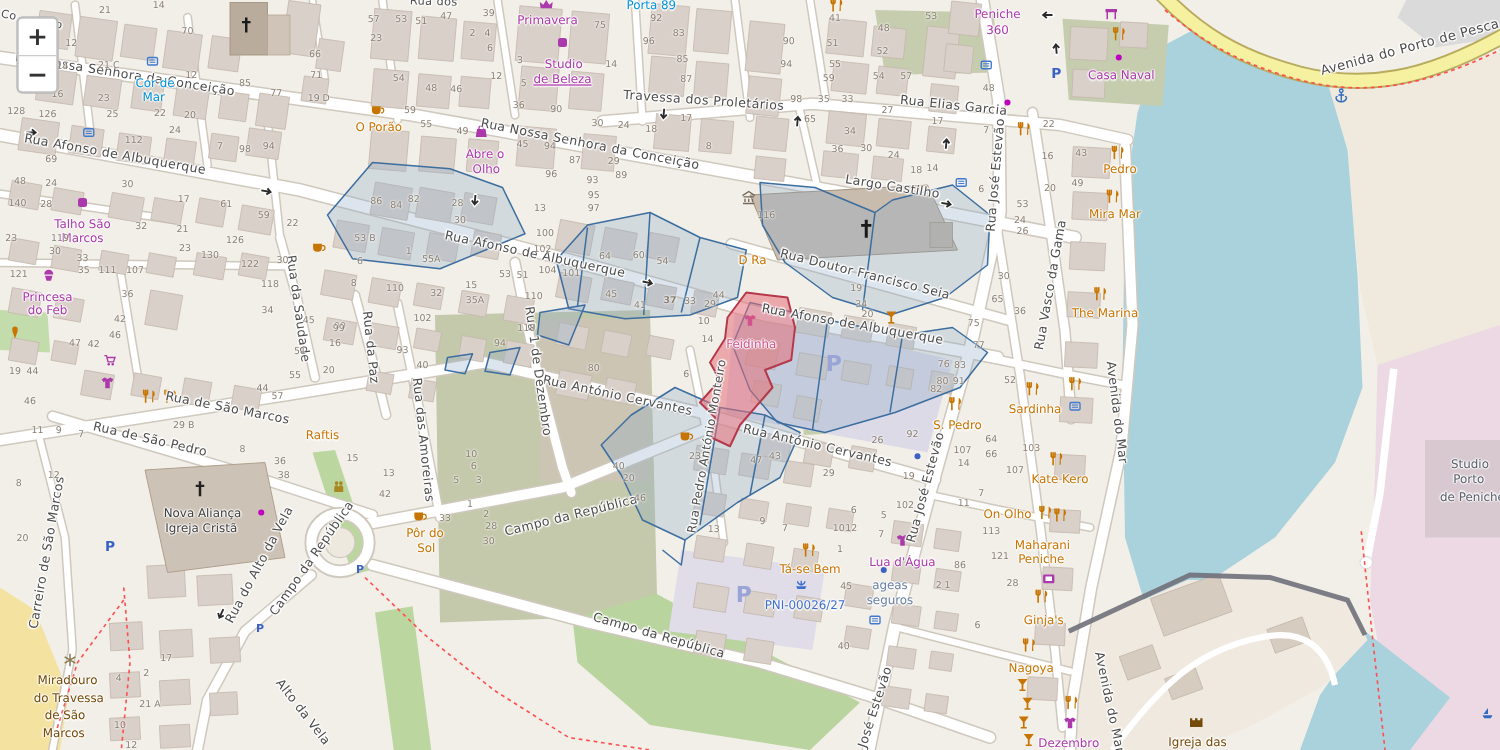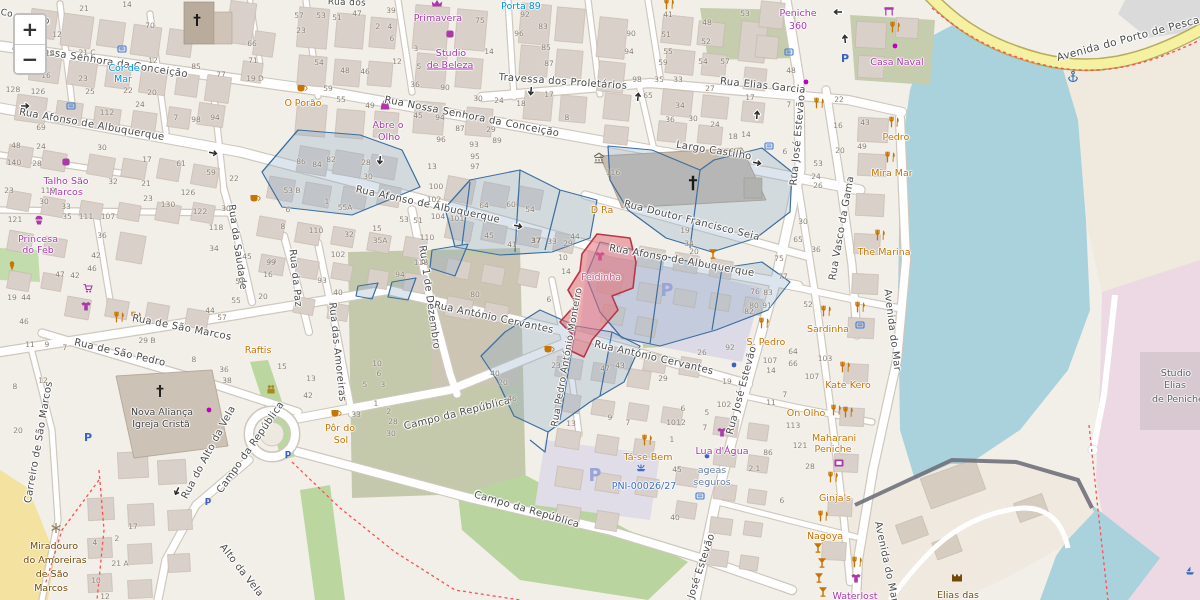--- a/index.html
+++ b/index.html
@@ -573,48 +573,48 @@
       <div class="poi-label" style="left: 388px; top: 124px; transform: translate(-50%, -50%) rotate(0deg); color: rgb(172, 57, 172);">Abre o</div>
       <div class="poi-label" style="left: 389px; top: 136px; transform: translate(-50%, -50%) rotate(0deg); color: rgb(172, 57, 172);">Olho</div>
       <div class="poi-label" style="left: 798px; top: 12px; transform: translate(-50%, -50%) rotate(0deg); color: rgb(172, 57, 172);">Peniche</div>
       <div class="poi-label" style="left: 798px; top: 25px; transform: translate(-50%, -50%) rotate(0deg); color: rgb(172, 57, 172);">360</div>
       <div class="poi-label" style="left: 897px; top: 61px; transform: translate(-50%, -50%) rotate(0deg); color: rgb(172, 57, 172);">Casa Naval</div>
       <div class="poi-label" style="left: 66px; top: 180px; transform: translate(-50%, -50%) rotate(0deg); color: rgb(172, 57, 172);">Talho São</div>
       <div class="poi-label" style="left: 66px; top: 191px; transform: translate(-50%, -50%) rotate(0deg); color: rgb(172, 57, 172);">Marcos</div>
       <div class="poi-label" style="left: 38px; top: 238px; transform: translate(-50%, -50%) rotate(0deg); color: rgb(172, 57, 172);">Princesa</div>
       <div class="poi-label" style="left: 38px; top: 249px; transform: translate(-50%, -50%) rotate(0deg); color: rgb(172, 57, 172);">do Feb</div>
       <div class="poi-label" style="left: 722px; top: 450px; transform: translate(-50%, -50%) rotate(0deg); color: rgb(172, 57, 172);">Lua d'Água</div>
-      <div class="poi-label" style="left: 855px; top: 595px; transform: translate(-50%, -50%) rotate(0deg); color: rgb(172, 57, 172);">Waterlost</div>
+      <div class="poi-label" style="left: 855px; top: 595px; transform: translate(-50%, -50%) rotate(0deg); color: rgb(172, 57, 172);">Dezembro</div>
       <div class="poi-label" style="left: 601px; top: 276px; transform: translate(-50%, -50%) rotate(0deg); color: rgb(210, 83, 140);">Feidinha</div>
       <div class="poi-label" style="left: 303px; top: 102px; transform: translate(-50%, -50%) rotate(0deg); color: rgb(199, 116, 0);">O Porão</div>
       <div class="poi-label" style="left: 896px; top: 136px; transform: translate(-50%, -50%) rotate(0deg); color: rgb(199, 116, 0);">Pedro</div>
       <div class="poi-label" style="left: 892px; top: 172px; transform: translate(-50%, -50%) rotate(0deg); color: rgb(199, 116, 0);">Mira Mar</div>
       <div class="poi-label" style="left: 884px; top: 251px; transform: translate(-50%, -50%) rotate(0deg); color: rgb(199, 116, 0);">The Marina</div>
       <div class="poi-label" style="left: 828px; top: 328px; transform: translate(-50%, -50%) rotate(0deg); color: rgb(199, 116, 0);">Sardinha</div>
       <div class="poi-label" style="left: 766px; top: 341px; transform: translate(-50%, -50%) rotate(0deg); color: rgb(199, 116, 0);">S. Pedro</div>
       <div class="poi-label" style="left: 848px; top: 384px; transform: translate(-50%, -50%) rotate(0deg); color: rgb(199, 116, 0);">Kate Kero</div>
       <div class="poi-label" style="left: 806px; top: 412px; transform: translate(-50%, -50%) rotate(0deg); color: rgb(199, 116, 0);">On Olho</div>
       <div class="poi-label" style="left: 834px; top: 437px; transform: translate(-50%, -50%) rotate(0deg); color: rgb(199, 116, 0);">Maharani</div>
       <div class="poi-label" style="left: 833px; top: 448px; transform: translate(-50%, -50%) rotate(0deg); color: rgb(199, 116, 0);">Peniche</div>
       <div class="poi-label" style="left: 835px; top: 497px; transform: translate(-50%, -50%) rotate(0deg); color: rgb(199, 116, 0);">Ginja's</div>
       <div class="poi-label" style="left: 825px; top: 535px; transform: translate(-50%, -50%) rotate(0deg); color: rgb(199, 116, 0);">Nagoya</div>
       <div class="poi-label" style="left: 648px; top: 456px; transform: translate(-50%, -50%) rotate(0deg); color: rgb(199, 116, 0);">Tá-se Bem</div>
       <div class="poi-label" style="left: 340px; top: 427px; transform: translate(-50%, -50%) rotate(0deg); color: rgb(199, 116, 0);">Pôr do</div>
       <div class="poi-label" style="left: 341px; top: 439px; transform: translate(-50%, -50%) rotate(0deg); color: rgb(199, 116, 0);">Sol</div>
       <div class="poi-label" style="left: 258px; top: 349px; transform: translate(-50%, -50%) rotate(0deg); color: rgb(199, 116, 0);">Raftis</div>
       <div class="poi-label" style="left: 602px; top: 209px; transform: translate(-50%, -50%) rotate(0deg); color: rgb(199, 116, 0);">D Ra</div>
-      <div class="poi-label" style="left: 958px; top: 594px; transform: translate(-50%, -50%) rotate(0deg); color: rgb(115, 74, 8);">Elias das</div>
+      <div class="poi-label" style="left: 958px; top: 594px; transform: translate(-50%, -50%) rotate(0deg); color: rgb(115, 74, 8);">Igreja das</div>
       <div class="poi-label" style="left: 54px; top: 545px; transform: translate(-50%, -50%) rotate(0deg); color: rgb(115, 74, 8);">Miradouro</div>
-      <div class="poi-label" style="left: 55px; top: 559px; transform: translate(-50%, -50%) rotate(0deg); color: rgb(115, 74, 8);">do Amoreiras</div>
+      <div class="poi-label" style="left: 55px; top: 559px; transform: translate(-50%, -50%) rotate(0deg); color: rgb(115, 74, 8);">do Travessa</div>
       <div class="poi-label" style="left: 52px; top: 573px; transform: translate(-50%, -50%) rotate(0deg); color: rgb(115, 74, 8);">de São</div>
       <div class="poi-label" style="left: 51px; top: 587px; transform: translate(-50%, -50%) rotate(0deg); color: rgb(115, 74, 8);">Marcos</div>
       <div class="poi-label" style="left: 162px; top: 411px; transform: translate(-50%, -50%) rotate(0deg); color: rgb(63, 63, 63);">Nova Aliança</div>
       <div class="poi-label" style="left: 161px; top: 423px; transform: translate(-50%, -50%) rotate(0deg); color: rgb(63, 63, 63);">Igreja Cristã</div>
       <div class="poi-label" style="left: 1176px; top: 372px; transform: translate(-50%, -50%) rotate(0deg); color: rgb(90, 95, 107);">Studio</div>
-      <div class="poi-label" style="left: 1175px; top: 384px; transform: translate(-50%, -50%) rotate(0deg); color: rgb(90, 95, 107);">Elias</div>
+      <div class="poi-label" style="left: 1175px; top: 384px; transform: translate(-50%, -50%) rotate(0deg); color: rgb(90, 95, 107);">Porto</div>
       <div class="poi-label" style="left: 1178px; top: 398px; transform: translate(-50%, -50%) rotate(0deg); color: rgb(90, 95, 107);">de Peniche</div>
       <div class="house-num" style="left: 84px; top: 8px; transform: translate(-50%, -50%) rotate(0deg);">21</div>
       <div class="house-num" style="left: 127px; top: 4px; transform: translate(-50%, -50%) rotate(0deg);">14</div>
       <div class="house-num" style="left: 150px; top: 25px; transform: translate(-50%, -50%) rotate(0deg);">70</div>
       <div class="house-num" style="left: 57px; top: 34px; transform: translate(-50%, -50%) rotate(0deg);">12</div>
       <div class="house-num" style="left: 87px; top: 52px; transform: translate(-50%, -50%) rotate(0deg);">21 C</div>
       <div class="house-num" style="left: 50px; top: 53px; transform: translate(-50%, -50%) rotate(0deg);">14</div>
       <div class="house-num" style="left: 46px; top: 75px; transform: translate(-50%, -50%) rotate(0deg);">16</div>
       <div class="house-num" style="left: 153px; top: 60px; transform: translate(-50%, -50%) rotate(0deg);">12</div>
       <div class="house-num" style="left: 196px; top: 66px; transform: translate(-50%, -50%) rotate(0deg);">85</div>

